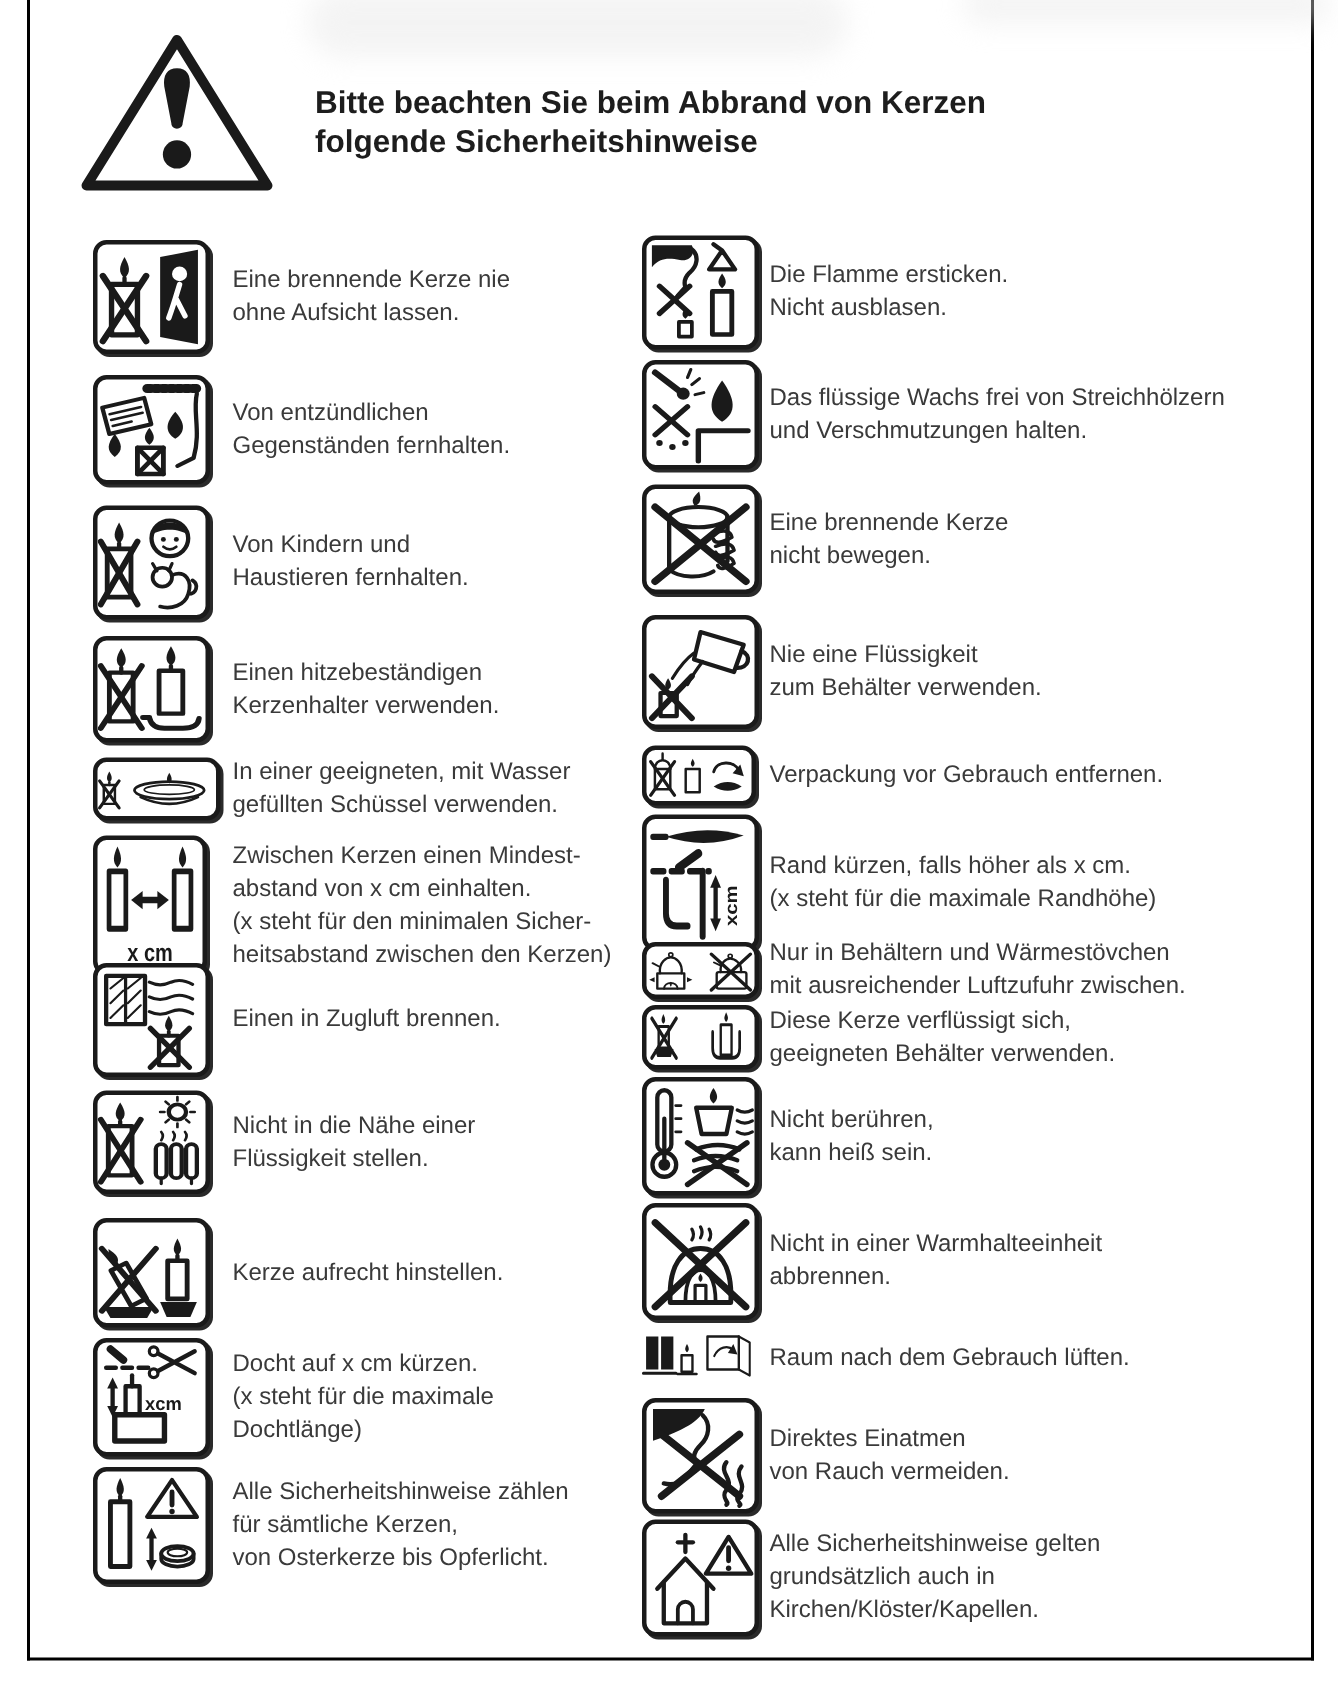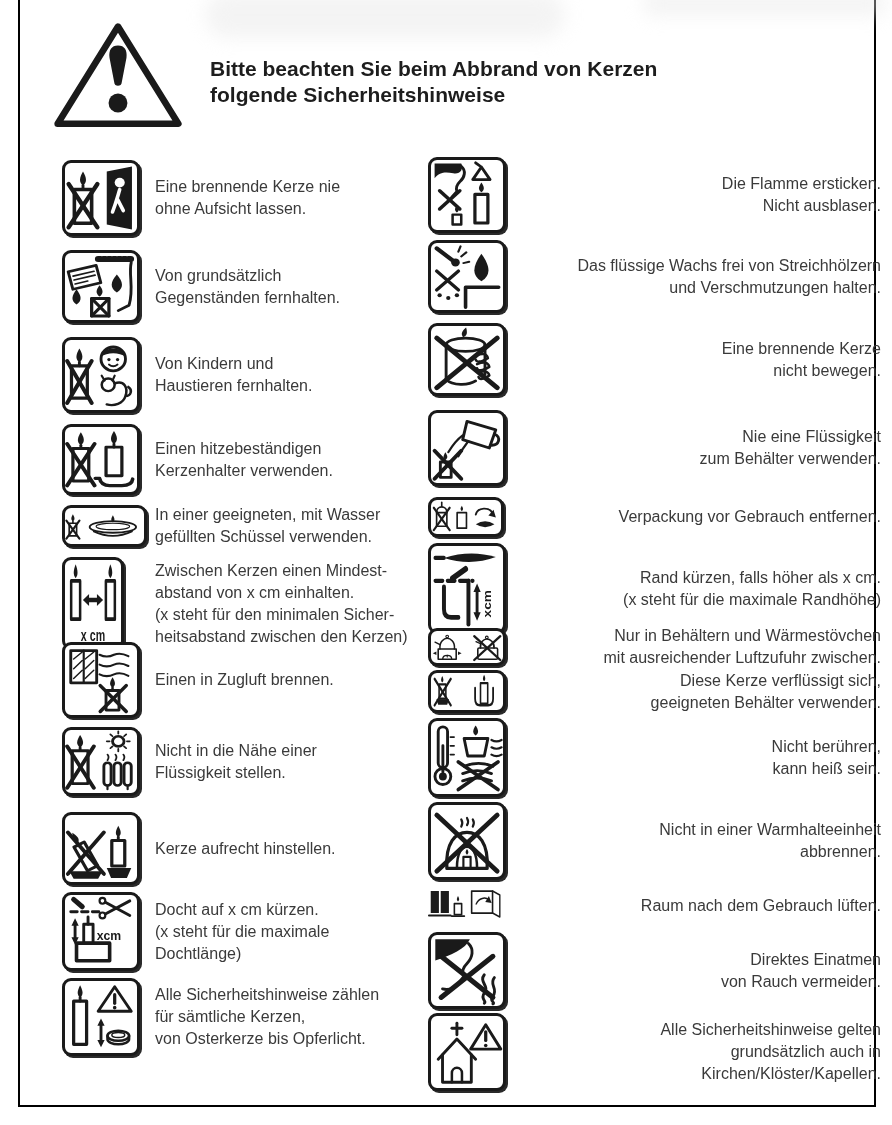--- a/index.html
+++ b/index.html
@@ -14,21 +14,21 @@
   .title{position:absolute;left:210px;top:56px;font-size:21px;line-height:26px;font-weight:bold;
          color:#1d1d1d;white-space:pre-line;letter-spacing:0;}
   .row{position:absolute;}
   .tile{position:absolute;left:0;top:0;background:#fff;border:3px solid #1a1a1a;border-radius:9px;
         box-shadow:2px 2px 0 #2a2a2a;box-sizing:border-box;}
   .tile svg{display:block;width:100%;height:100%;}
   .tile.borderless{border:none;border-radius:0;box-shadow:none;}
   .txt{position:absolute;top:50%;transform:translateY(-50%);
        font-size:16px;line-height:22px;color:#3a3a3a;white-space:pre-line;}
   .col-left .txt{left:93px;width:285px;}
-  .col-right .txt{left:98px;width:355px;text-align:right;}
+  .col-right .txt{left:85px;width:355px;}
   .s{stroke:#1a1a1a;fill:none;stroke-linecap:round;stroke-linejoin:round;}
   .f{fill:#1a1a1a;stroke:none;}
   text.t{font-family:"Liberation Sans",sans-serif;font-weight:bold;fill:#1a1a1a;}
 </style>
 </head>
 <body>
 
 <div class="page">
   <div class="frame"></div>
   <div class="smudge a"></div>
@@ -75,21 +75,21 @@
             <line class="s" stroke-width="2.5" x1="12" y1="43" x2="30" y2="43"></line>
           </g>
           <path class="f" d="M16,54 C9,64 8,71 16,77 C24,71 23,64 16,54"></path>
           <path class="f" d="M72,32 C63,43 62,52 72,59 C82,52 81,43 72,32"></path>
           <path class="f" d="M48,48 C43,55 42,60 48,65 C54,60 53,55 48,48"></path>
           <rect class="s" stroke-width="4.5" x="37" y="68" width="24" height="26"></rect>
           <line class="s" stroke-width="4.5" x1="37" y1="68" x2="61" y2="94"></line>
           <line class="s" stroke-width="4.5" x1="61" y1="68" x2="37" y2="94"></line>
         </svg>
       </div>
-      <div class="txt">Von grundsätzlich
+      <div class="txt">Von entzündlichen
 Gegenständen fernhalten.</div>
     </div>
 
     <div class="row" style="left:62px;top:337px;height:76px">
       <div class="tile" style="width:78px;height:76px">
         <svg viewBox="0 0 100 100" preserveAspectRatio="none">
           <path class="f" d="M20,12 C15,21 14,27 20,32 C26,27 25,21 20,12"></path>
           <line class="s" stroke-width="4" x1="20" y1="32" x2="20" y2="37"></line>
           <rect class="s" stroke-width="4.5" x="9" y="37" width="22" height="46"></rect>
           <line class="s" stroke-width="5.5" x1="3" y1="30" x2="37" y2="90"></line>
@@ -138,21 +138,21 @@
           <ellipse class="s" stroke-width="4" cx="103" cy="42" rx="50" ry="13"></ellipse>
           <ellipse class="s" stroke-width="2.5" cx="103" cy="41" rx="36" ry="7"></ellipse>
           <path class="s" stroke-width="4" d="M62,52 Q103,72 144,52"></path>
         </svg>
       </div>
       <div class="txt">In einer geeigneten, mit Wasser
 gefüllten Schüssel verwenden.</div>
     </div>
 
     <div class="row" style="left:62px;top:557px;height:93px">
-      <div class="tile" style="width:62px;height:93px">
+      <div class="tile" style="width:76px;height:93px">
         <svg viewBox="0 0 100 100" preserveAspectRatio="none">
           <path class="f" d="M19,5 C15,12 14,17 19,21 C24,17 23,12 19,5"></path>
           <rect class="s" stroke-width="4.5" x="11" y="24" width="16" height="44"></rect>
           <path class="f" d="M81,5 C77,12 76,17 81,21 C86,17 85,12 81,5"></path>
           <rect class="s" stroke-width="4.5" x="73" y="24" width="16" height="44"></rect>
           <line class="s" stroke-width="5" x1="38" y1="46" x2="62" y2="46"></line>
           <path class="f" d="M32,46 L43,39 V53 Z"></path>
           <path class="f" d="M68,46 L57,39 V53 Z"></path>
           <text class="t" font-size="19" x="50" y="93" text-anchor="middle">x cm</text>
         </svg>

